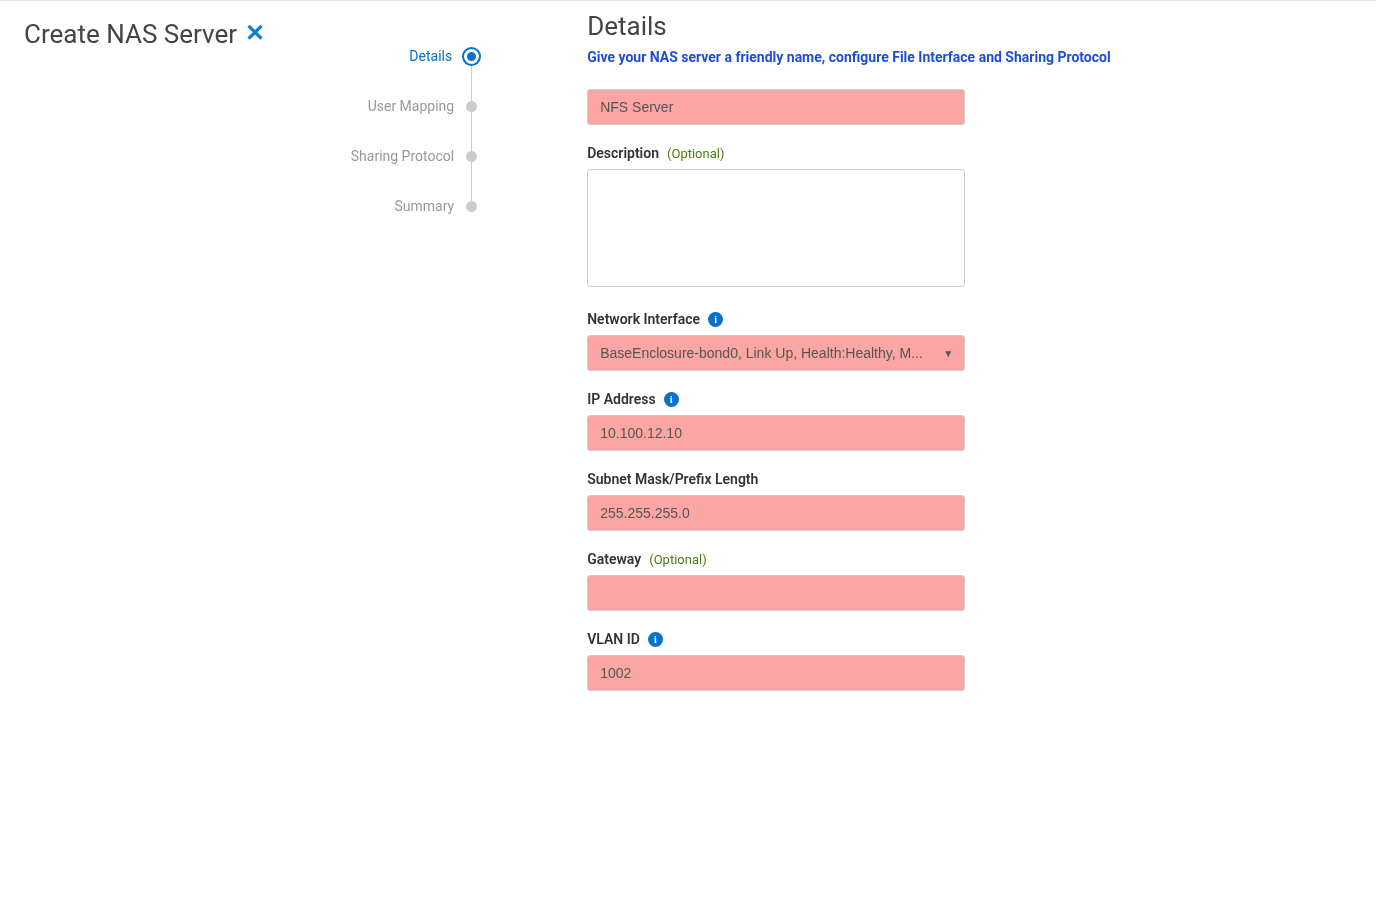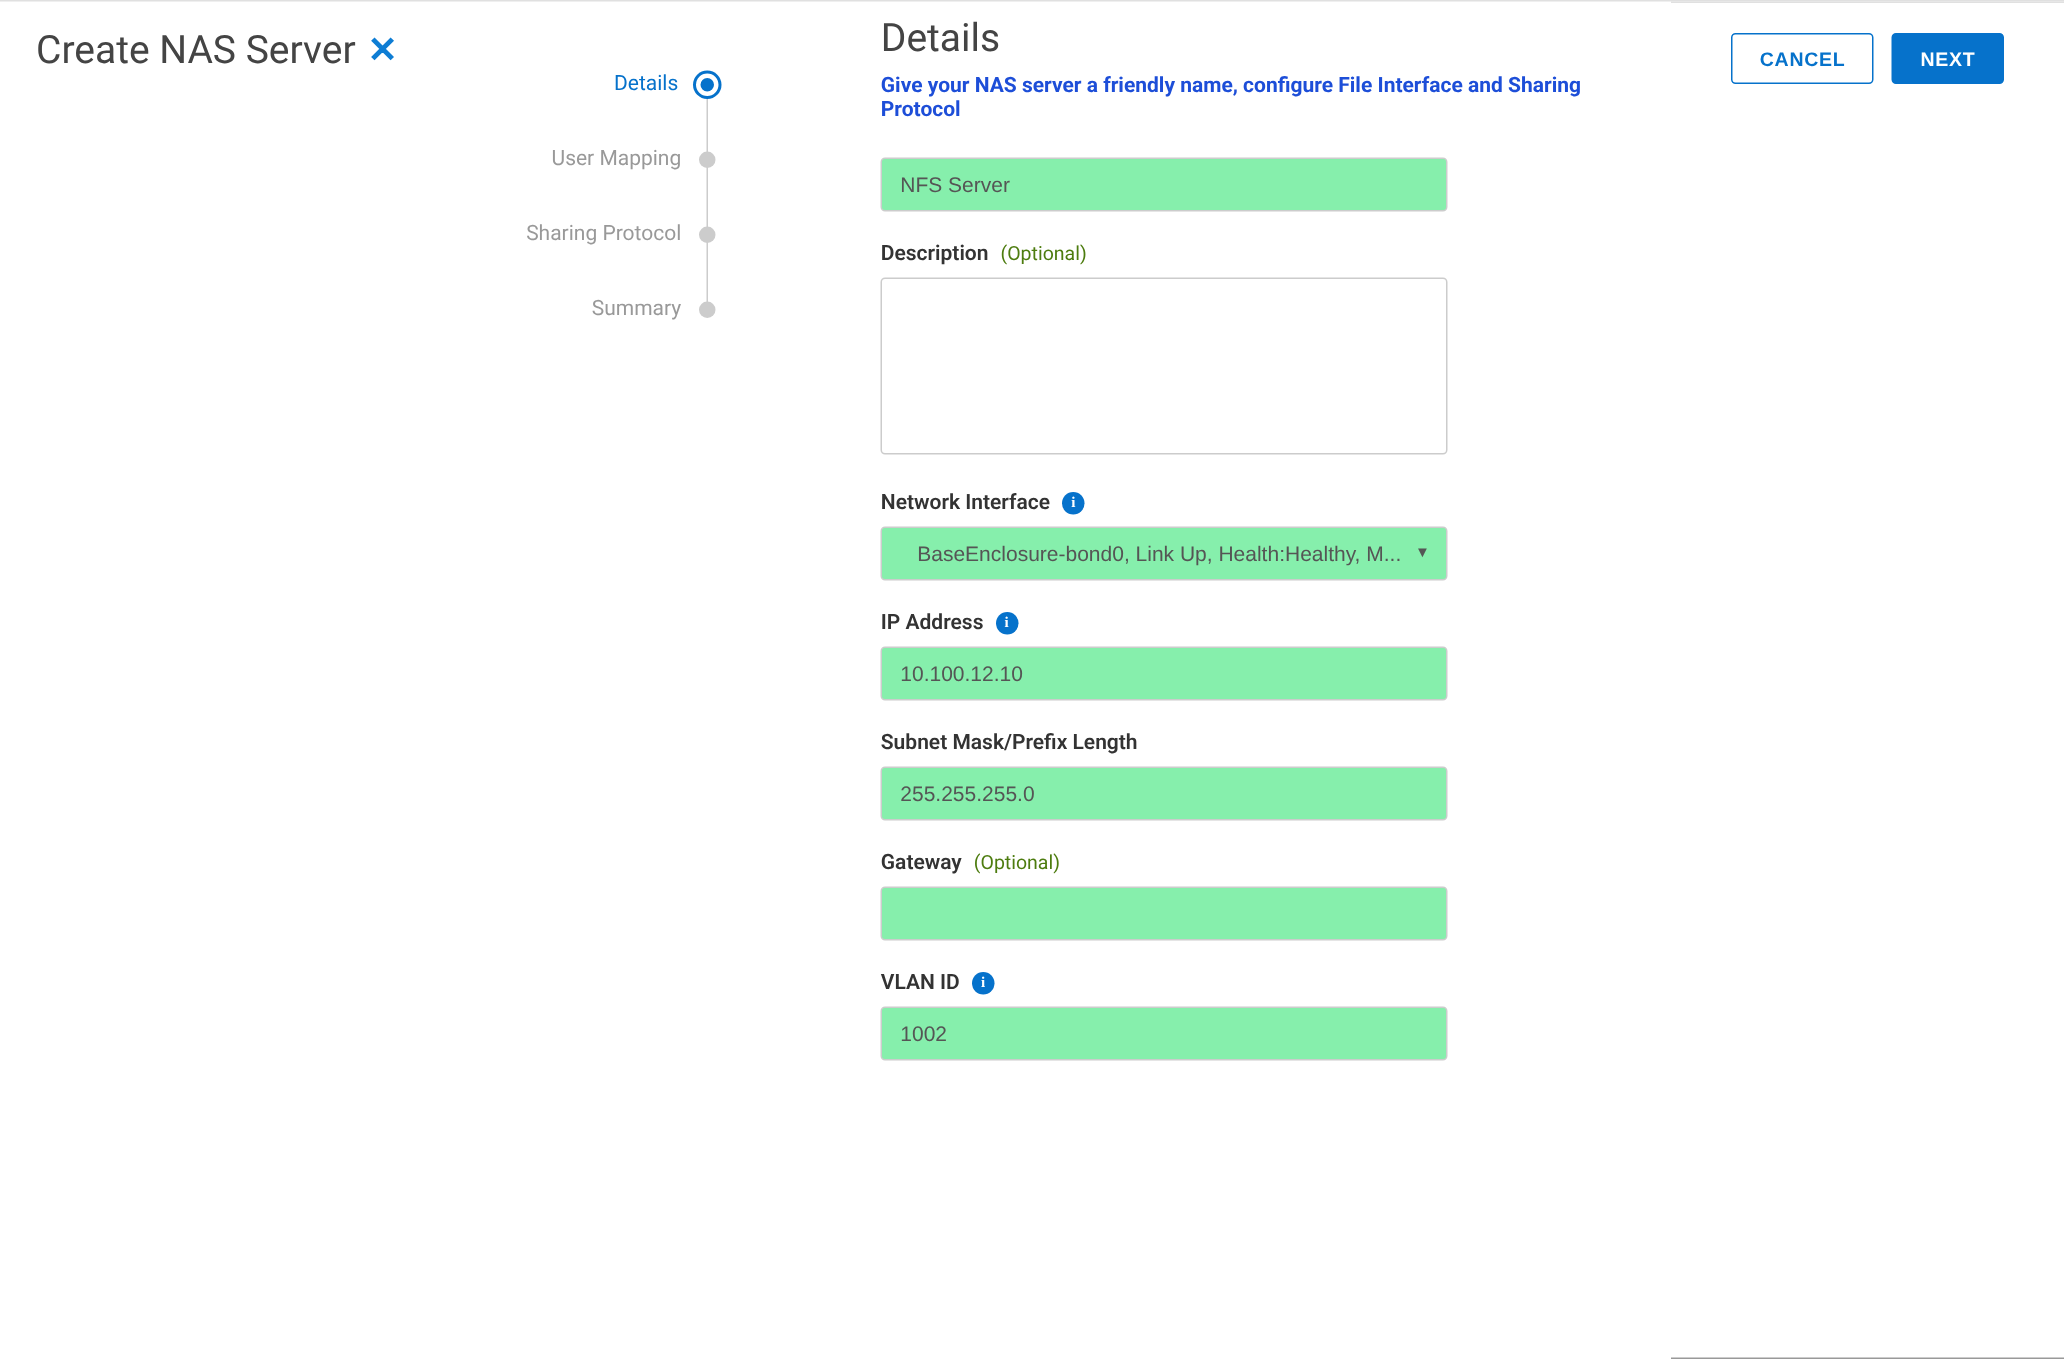--- a/index.html
+++ b/index.html
@@ -140,21 +140,21 @@
       cursor: pointer;
     }
     .text-input, .select-input {
       width: 378px;
       height: 36px;
       border: 1px solid #ccc;
       border-radius: 3px;
       padding: 0 12px;
       font-size: 14px;
       color: #555;
-      background: #86efac;
+      background: #fca5a5;
     }
     .textarea-input {
       width: 378px;
       height: 118px;
       border: 1px solid #ccc;
       border-radius: 3px;
       padding: 10px 12px;
       font-size: 14px;
       color: #555;
       background: #fff;
@@ -165,21 +165,21 @@
       position: relative;
       width: 378px;
     }
     .select-input {
       width: 100%;
       padding-right: 30px;
       white-space: nowrap;
       overflow: hidden;
       text-overflow: ellipsis;
       cursor: pointer;
-      text-align: right;
+      text-align: left;
     }
     .select-arrow {
       position: absolute;
       right: 12px;
       top: 50%;
       transform: translateY(-50%);
       pointer-events: none;
       font-size: 10px;
       color: #555;
     }
@@ -294,17 +294,13 @@
       <div class="field">
         <div class="field-label">
           <span>VLAN ID</span>
           <span class="info-icon">i</span>
         </div>
         <input type="text" class="text-input" value="1002" style="">
       </div>
     </div>
   </div>
 
-  <div class="footer">
-    <button class="btn btn-secondary">CANCEL</button>
-    <button class="btn btn-primary">NEXT</button>
-  </div>
 </div>
 
 </body></html>

